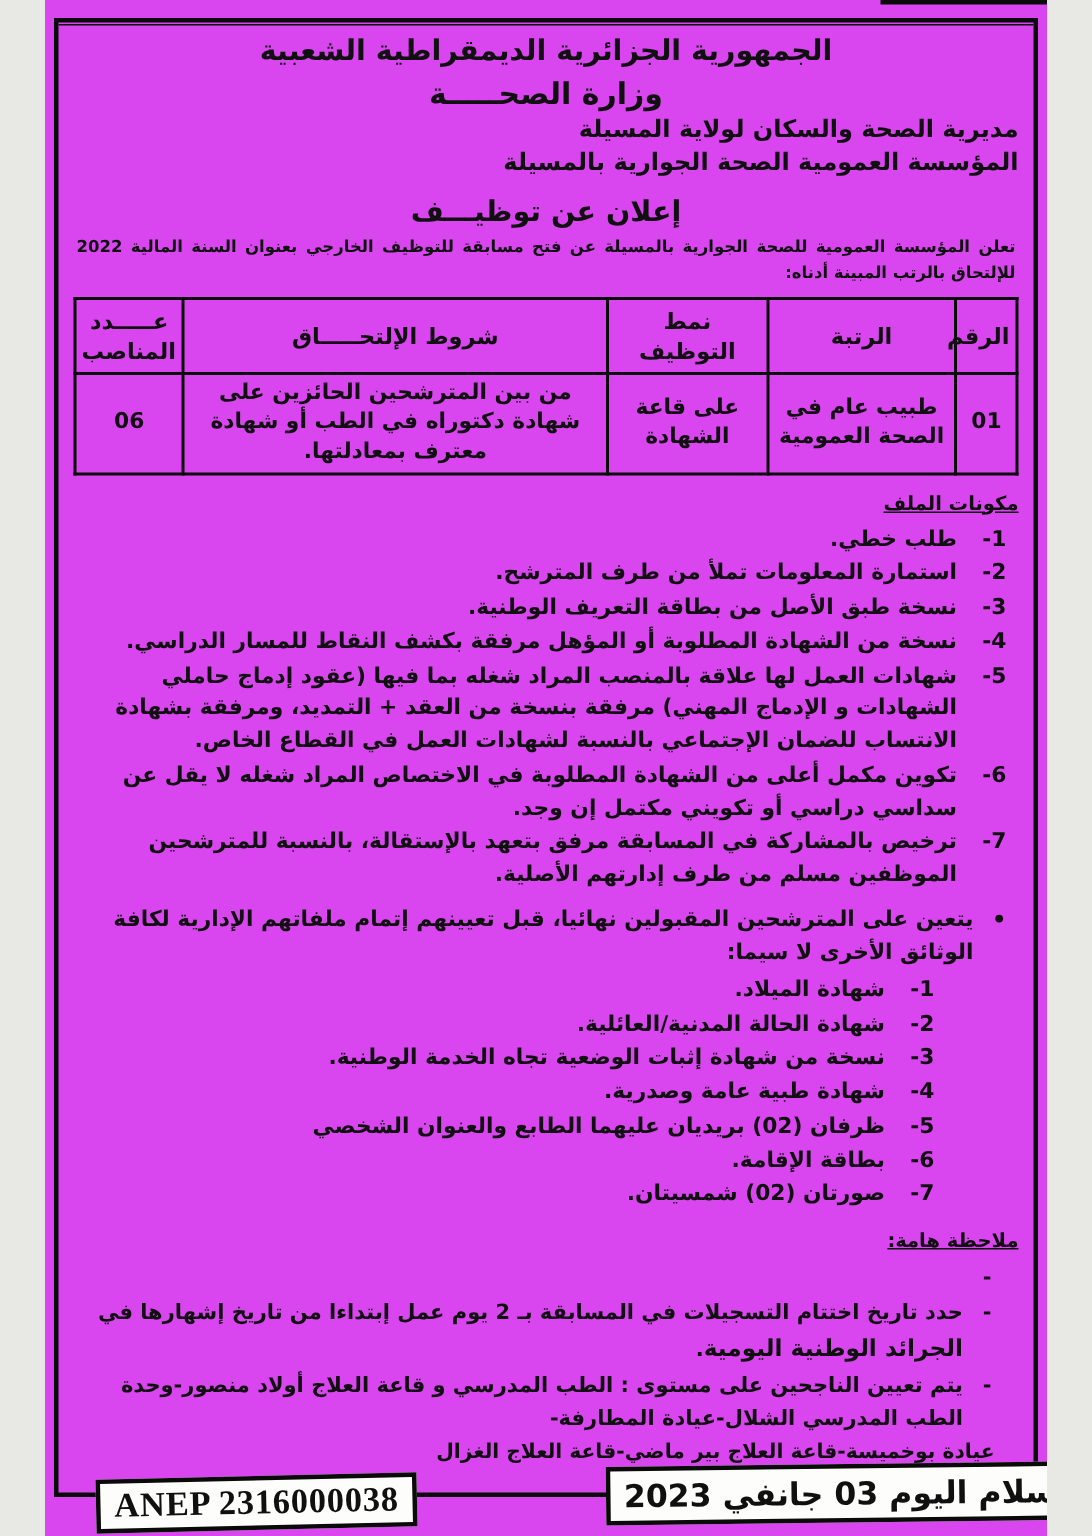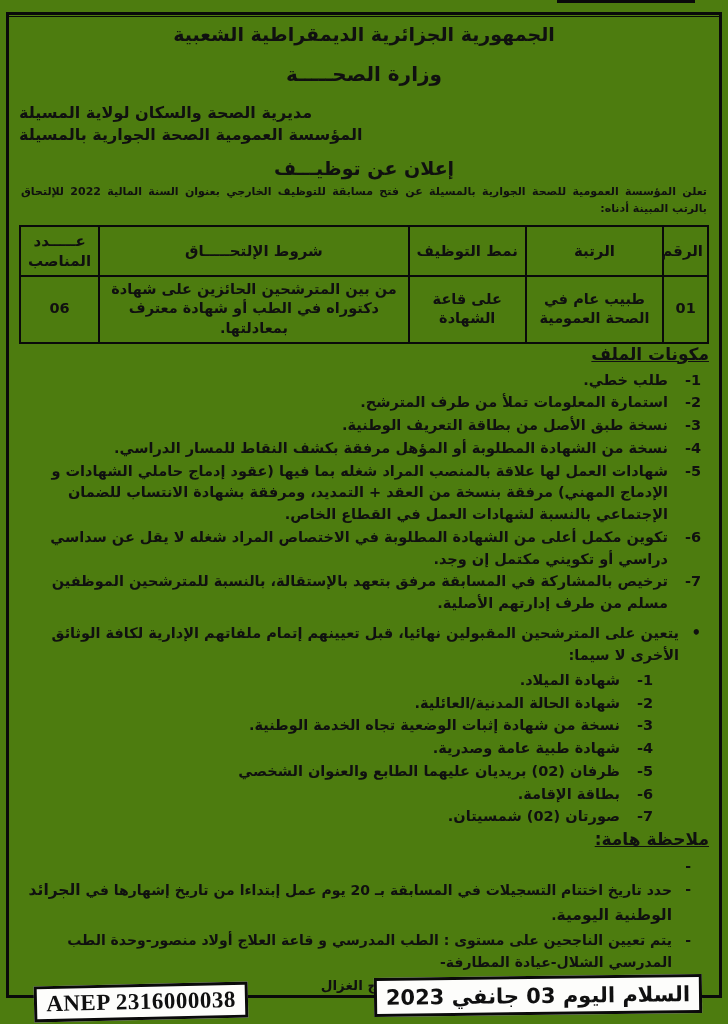--- a/index.html
+++ b/index.html
@@ -1,49 +1,49 @@
 <!DOCTYPE html>
 <html lang="ar" dir="rtl"><head>
 <meta charset="utf-8">
 <style>
   html,body{margin:0;padding:0;background:#e8e8e4;}
   .page{
     position:relative;
-    width:728px;height:1024px;
+    width:668px;height:1024px;
     margin:0 auto;
-    background:#4d7c0f;
+    background:#d946ef;
     overflow:hidden;
     font-family:"DejaVu Sans", sans-serif;
     color:#101010;
     direction:rtl;
   }
   .artifact{position:absolute;background:#0a0a0a;}
   .frame{
     position:absolute;
     left:6px;right:6px;top:12px;bottom:26px;
     border:3px solid #0a0a0a;
     padding:4px 10px 0 10px;
     box-sizing:border-box;
   }
   .frame-topline{position:absolute;top:1px;left:0;right:0;height:1px;background:#0a0a0a;}
   .hdr-center{text-align:center;font-weight:bold;}
   .hdr-line1{font-size:19px;margin-top:4px;}
-  .hdr-line2{font-size:20px;margin-top:17px;}
-  .hdr-right{text-align:left;font-weight:bold;font-size:16px;margin-top:16px;line-height:1.4;}
+  .hdr-line2{font-size:20px;margin-top:5px;}
+  .hdr-right{text-align:right;font-weight:bold;font-size:16px;margin-top:1px;line-height:1.4;}
   .doc-title{text-align:center;font-weight:bold;font-size:19px;margin:10px 0 4px 0;letter-spacing:1px;}
   .intro{font-weight:bold;font-size:11px;line-height:1.55;text-align:justify;margin:2px 2px 8px 2px;}
   table.jobs{width:100%;border-collapse:collapse;table-layout:fixed;}
   table.jobs th,table.jobs td{
     border:2px solid #0a0a0a;
     font-weight:bold;text-align:center;vertical-align:middle;
     padding:3px 4px;font-size:15px;line-height:1.35;
   }
   table.jobs th{height:42px;}
   table.jobs td{height:58px;font-size:14.5px;}
-  .sec-title{font-weight:bold;font-size:17px;text-decoration:underline;margin:0 0 6px 0;}
+  .sec-title{font-weight:bold;font-size:13px;text-decoration:underline;margin:12px 0 6px 0;}
   .li{display:flex;gap:7px;font-weight:bold;font-size:14.5px;line-height:1.5;margin:1px 8px 1px 0;}
   .li .num{flex:0 0 26px;}
   .li .txt{flex:1;}
   .bullet-row{display:flex;gap:8px;font-weight:bold;font-size:14.5px;line-height:1.55;margin:7px 8px 3px 0;}
   .bullet-row .mark{flex:0 0 14px;font-size:15px;}
   .sublist{margin-right:56px;}
   .sublist .li{margin:1px 0;}
   .note-li{display:flex;gap:9px;font-weight:bold;font-size:14px;line-height:1.6;margin:1px 18px 1px 0;}
   .note-li .mark{flex:0 0 10px;}
   .note-bold{font-size:15.5px;font-weight:bold;}
@@ -191,21 +191,21 @@
     </div>
 
     <div class="sec-title">ملاحظة هامة:</div>
 
     <div>
       <div class="note-li">
         <span class="mark">-</span>
       </div>
       <div class="note-li">
         <span class="mark">-</span>
-        <span class="txt"><span>حدد تاريخ اختتام التسجيلات في المسابقة بـ 20 يوم عمل إبتداءا من تاريخ إشهارها في </span><span class="note-bold">الجرائد الوطنية اليومية</span><span>.</span></span>
+        <span class="txt"><span>حدد تاريخ اختتام التسجيلات في المسابقة بـ 2 يوم عمل إبتداءا من تاريخ إشهارها في </span><span class="note-bold">الجرائد الوطنية اليومية</span><span>.</span></span>
       </div>
       <div class="note-li">
         <span class="mark">-</span>
         <span class="txt">يتم تعيين الناجحين على مستوى : الطب المدرسي و قاعة العلاج أولاد منصور-وحدة الطب المدرسي الشلال-عيادة المطارفة-</span>
       </div>
       <div class="note-cont">عيادة بوخميسة-قاعة العلاج بير ماضي-قاعة العلاج الغزال</div>
     </div>
 
   </div>
 

